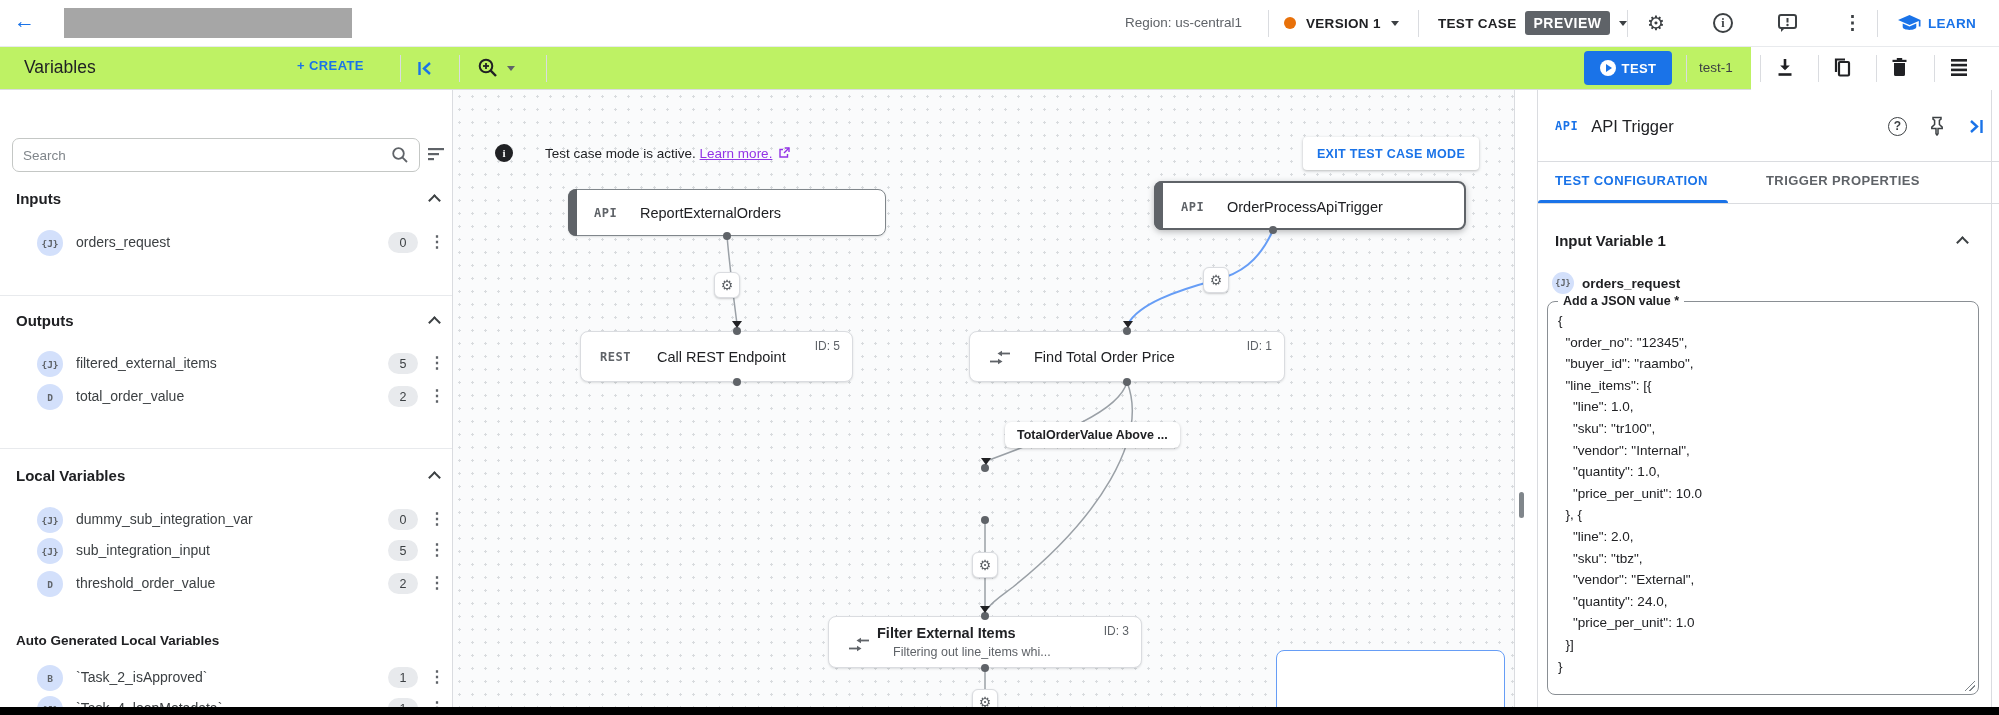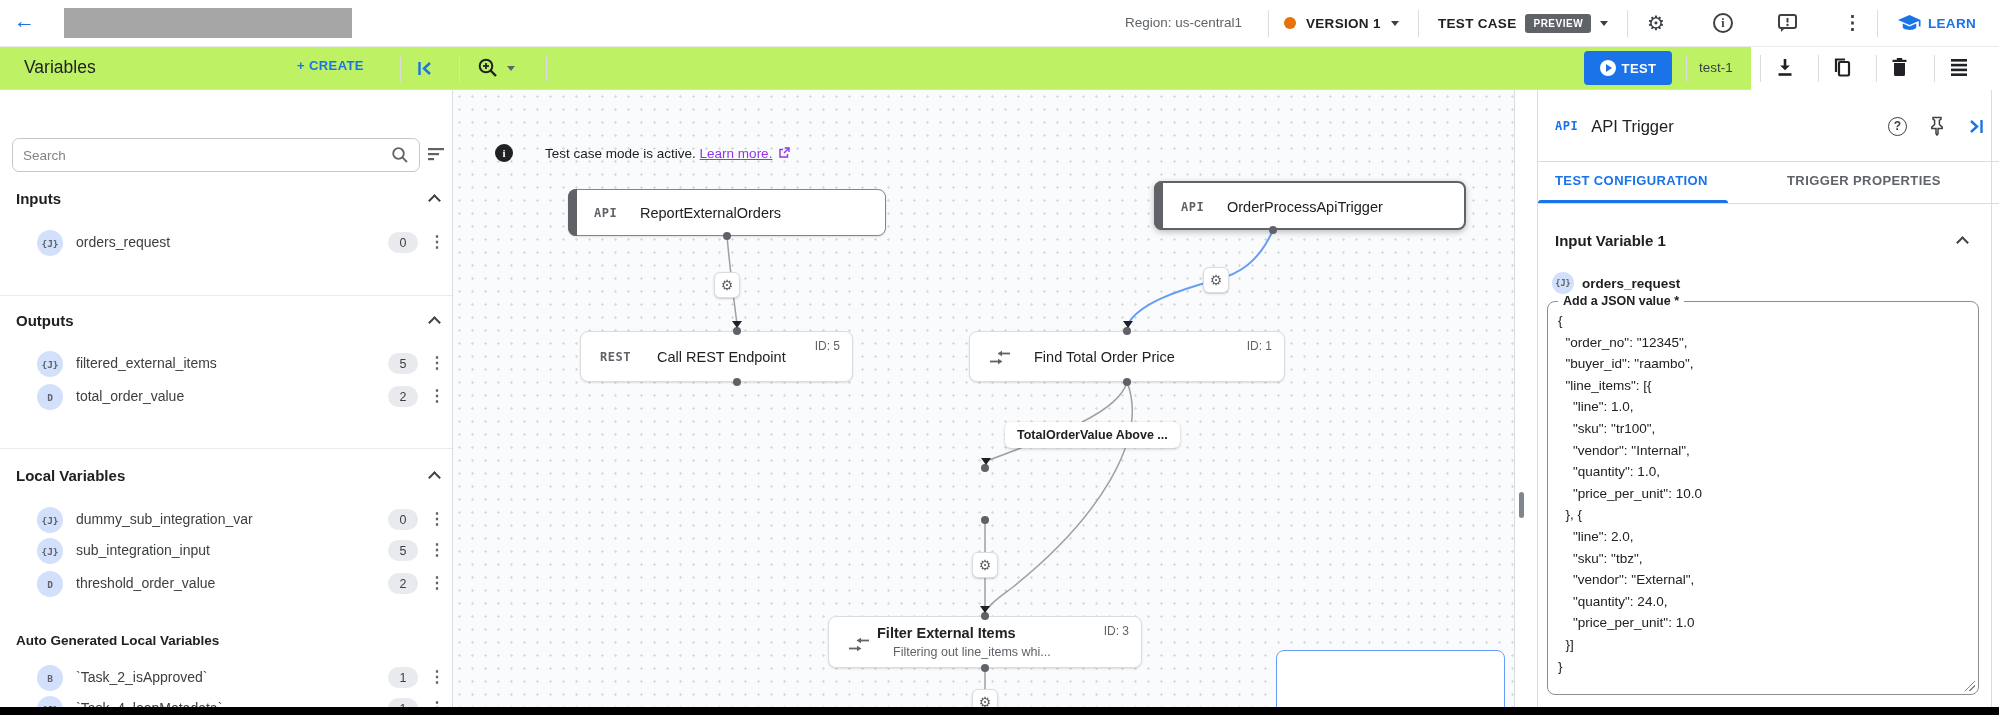--- a/index.html
+++ b/index.html
@@ -11,21 +11,21 @@
             border-bottom:1px solid #e8eaed; }
   .back-arrow { position:absolute; left:14px; top:9px; font-size:21px; color:#1a73e8; cursor:pointer; }
   .redacted { position:absolute; left:64px; top:8px; width:288px; height:30px; background:#a6a6a6; }
   .tb-text { font-size:13.5px; color:#5f6368; }
   .vdiv { position:absolute; top:10px; width:1px; height:27px; background:#dadce0; }
   .dot-orange { display:inline-block; width:12px; height:12px; border-radius:50%; background:#e8710a; }
   .caret-down { display:inline-block; width:0; height:0; border-left:4.5px solid transparent;
                 border-right:4.5px solid transparent; border-top:5px solid #3c4043; }
   .caret-gray { border-top-color:#5f6368; }
   .bold-dark { font-size:13.5px; font-weight:bold; color:#202124; letter-spacing:.3px; }
-  .preview-badge { background:#5f6368; color:#fff; font-size:10px; font-weight:bold;
+  .preview-badge { background:#5f6368; color:#fff; font-size:14px; font-weight:bold;
                    letter-spacing:.5px; padding:4px 8px; border-radius:3px; }
   .icon-glyph { font-size:20px; color:#3c4043; }
   .learn { color:#1a73e8; font-weight:bold; font-size:13.5px; letter-spacing:.3px; }
   .hflex { display:flex; align-items:center; }
   
   #toolbar { position:absolute; left:0; top:47px; width:1751px; height:43px; background:#bef264;
              border-bottom:1px solid #dadce0; }
   .vars-title { position:absolute; left:24px; top:10px; font-size:17.5px; color:#202124; }
   .create-btn { position:absolute; left:297px; top:11px; color:#1a73e8; font-weight:bold;
                 font-size:13px; letter-spacing:.4px; cursor:pointer; }
@@ -341,20 +341,21 @@
   <span class="banner-info">i</span>
   <span class="banner-text">
     <span>Test case mode is active.</span>
     <span class="banner-link">Learn more.</span>
     <svg class="icon" style="display:inline-block; vertical-align:-1px; margin-left:2px;" width="12" height="12" viewBox="0 0 12 12">
         <path d="M5 2.5H2v7.5h7.5V7" fill="none" stroke="#9334e6" stroke-width="1.4"></path>
         <path d="M7 1h4v4" fill="none" stroke="#9334e6" stroke-width="1.4"></path>
         <path d="M11 1L6 6" fill="none" stroke="#9334e6" stroke-width="1.4"></path>
       </svg>
   </span>
+  <button class="exit-btn">EXIT TEST CASE MODE</button>
 
   <div class="node trigger" style="left:115px; top:99px; width:318px; height:47px;">
     <div class="accent"></div>
     <span class="abs mono-chip" style="left:25px; top:16px;">API</span>
     <span class="abs node-title" style="left:71px; top:15px;">ReportExternalOrders</span>
   </div>
 
   <div class="node trigger selected" style="left:701px; top:91px; width:312px; height:49px;">
     <div class="accent"></div>
     <span class="abs mono-chip" style="left:25px; top:17px;">API</span>
@@ -438,21 +439,21 @@
     <span class="ph-icon">
       <svg class="icon" width="18" height="17" viewBox="0 0 18 17">
           <path d="M14.5 2v13" stroke="#1a73e8" stroke-width="2.4" fill="none"></path>
           <path d="M4 3l6 5.5L4 14" stroke="#1a73e8" stroke-width="2.4" fill="none"></path>
         </svg>
     </span>
   </div>
   <div class="panel-hdiv"></div>
 
   <span class="tab active" style="left:17px;">TEST CONFIGURATION</span>
-  <span class="tab inactive" style="left:228px;margin-left:21px;">TRIGGER PROPERTIES</span>
+  <span class="tab inactive" style="left:228px;">TRIGGER PROPERTIES</span>
   <div class="tab-underline"></div>
   <div class="tabs-div"></div>
 
   <span class="section-title">Input Variable 1</span>
   <span class="panel-chev"></span>
 
   <span class="pvar-badge">{J}</span>
   <span class="pvar-name">orders_request</span>
 
   <div class="json-field">

